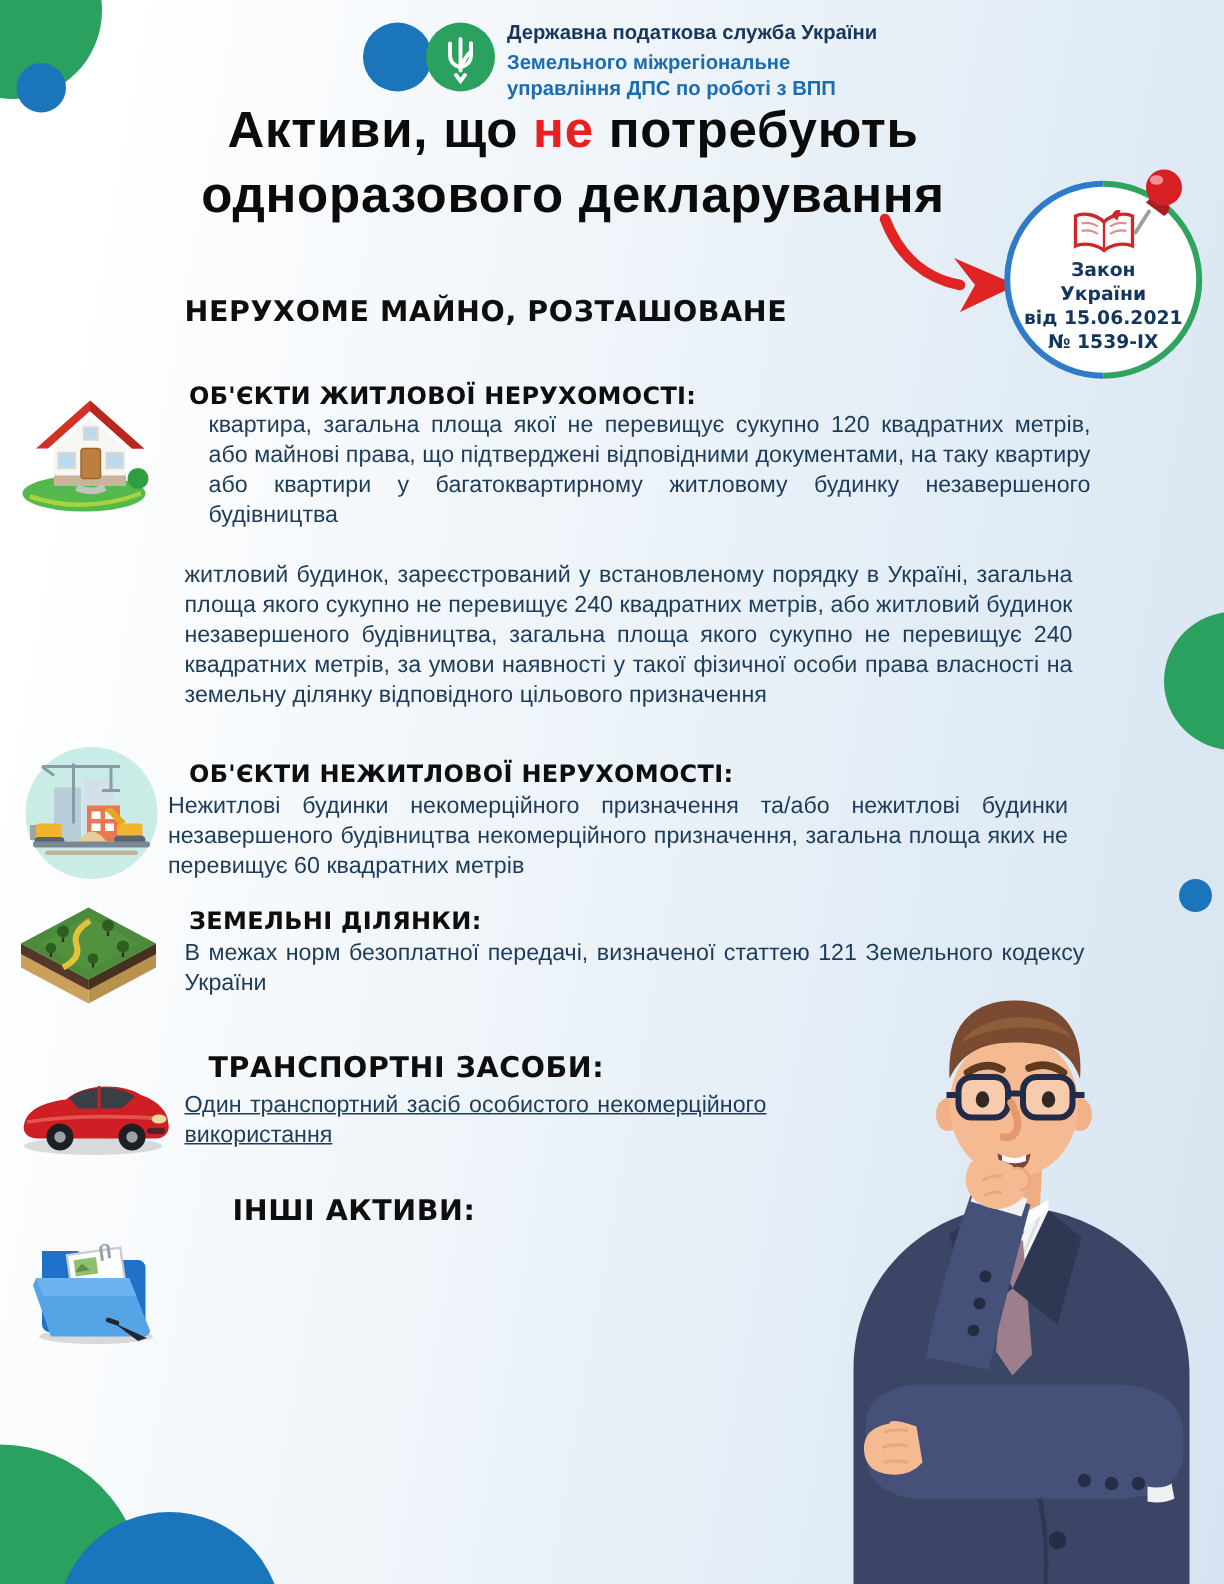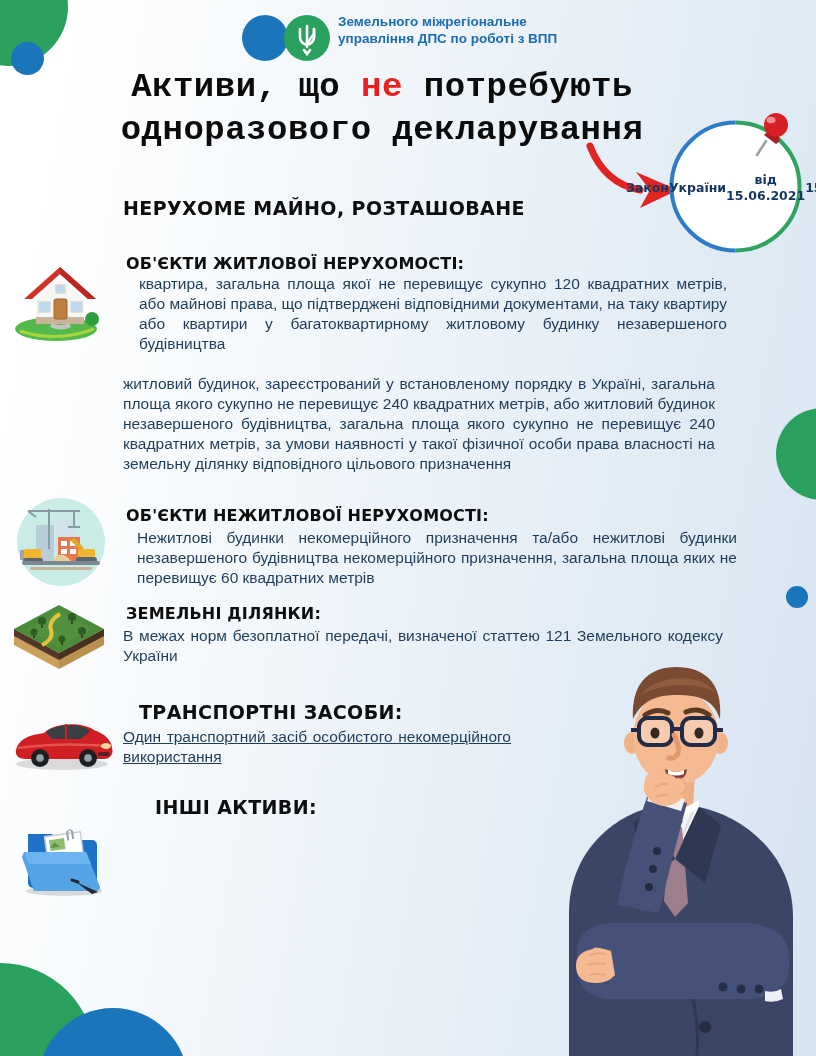--- a/index.html
+++ b/index.html
@@ -8,30 +8,30 @@
     background:linear-gradient(100deg,#ffffff 8%,#eef4f9 45%,#d6e4f1 100%);
     font-family:"Liberation Sans",sans-serif;
   }
   .abs{position:absolute;}
   .circle{border-radius:50%;}
   .green{background:#2aa15f;} .blue{background:#1b75bb;}
   .org-text{left:338px;top:13px;width:330px;}
   .org-line1{font:bold 13.5px/17px "Liberation Sans",sans-serif;color:#16365c;margin-bottom:3px;}
   .org-line2{font:bold 13.5px/17px "Liberation Sans",sans-serif;color:#1b6cb0;}
   .title{left:58px;top:66px;width:648px;text-align:center;
-    font-family:Liberation Mono, monospace;font-weight:800;font-size:34px;line-height:43px;
+    font-family:Liberation Sans, sans-serif;font-weight:800;font-size:34px;line-height:43px;
     color:#0b0b0b;letter-spacing:.5px;}
   .title .neg{color:#e8201f;}
   .sec-heading{font-family:"DejaVu Sans",sans-serif;font-weight:800;font-size:19px;line-height:24px;
     letter-spacing:.4px;color:#0e0e0e;white-space:nowrap;text-align:center;}
   .sub-heading{font-family:"DejaVu Sans",sans-serif;font-weight:800;font-size:16px;line-height:20px;
     letter-spacing:.2px;color:#0e0e0e;white-space:nowrap;}
   .body-text{font-size:15.5px;line-height:20px;color:#1e3c5a;text-align:justify;}
   .badge{left:667px;top:118px;width:137px;height:137px;}
-  .badge-inner{position:absolute;left:0;top:0;width:137px;height:137px;display:flex;flex-direction:row;
+  .badge-inner{position:absolute;left:0;top:0;width:137px;height:137px;display:flex;flex-direction:column;
     align-items:center;justify-content:center;text-align:center;padding-top:2px;box-sizing:border-box;}
   .badge-text{font-family:"DejaVu Sans",sans-serif;font-weight:800;font-size:12.5px;line-height:16px;color:#13365e;}
   .icon-box{display:flex;align-items:center;justify-content:center;}
 </style>
 </head>
 <body>
 
 <div class="page">
 
   <div class="abs circle green" style="left:-50px;top:-52px;width:118px;height:118px;"></div>
@@ -47,20 +47,21 @@
       <g stroke="#ffffff" stroke-width="2.6" fill="none" stroke-linecap="round">
         <path d="M23,11 v21"></path>
         <path d="M16,14 v8 q0,6 7,8"></path>
         <path d="M30,14 v8 q0,-6 -7,8"></path>
         <path d="M30,14 v8 q0,6 -7,8"></path>
         <path d="M20,35 l3,4 l3,-4"></path>
       </g>
     </svg>
   </div>
   <div class="abs org-text">
+    <div class="org-line1">Державна податкова служба України</div>
     <div class="org-line2">Земельного міжрегіональне</div>
     <div class="org-line2">управління ДПС по роботі з ВПП</div>
   </div>
 
   <div class="abs title">
     <span>Активи, що </span><span class="neg">не</span><span> потребують</span><br>
     <span>одноразового декларування</span>
   </div>
 
   <div class="abs" style="left:582px;top:138px;width:104px;height:72px;">
@@ -117,21 +118,21 @@
       <rect x="42" y="42" width="13" height="20" rx="2" fill="#bd7f3f" stroke="#9a6630" stroke-width="1"></rect>
       <rect x="27" y="45" width="11" height="10" fill="#bcd9f2" stroke="#d8d8d4" stroke-width="1.5"></rect>
       <rect x="59" y="45" width="11" height="10" fill="#bcd9f2" stroke="#d8d8d4" stroke-width="1.5"></rect>
       <rect x="44" y="28" width="9" height="8" fill="#bcd9f2" stroke="#d8d8d4" stroke-width="1.5"></rect>
       <path d="M40,66 q8,4 17,0 l2,4 q-10,5 -21,0 Z" fill="#c3c3bf"></path>
       <circle cx="80" cy="62" r="7" fill="#2f9e3f"></circle>
     </svg>
   </div>
 
   <div class="abs sub-heading" style="left:126px;top:506px;">ОБ'ЄКТИ НЕЖИТЛОВОЇ НЕРУХОМОСТІ:</div>
-  <div class="abs body-text" style="left:137px;top:528px;width:600px;">Нежитлові будинки некомерційного призначення та/або нежитлові будинки незавершеного будівництва некомерційного призначення, загальна площа яких не перевищує 60 квадратних метрів</div>
+  <div class="abs body-text" style="left:112px;top:528px;width:600px;">Нежитлові будинки некомерційного призначення та/або нежитлові будинки незавершеного будівництва некомерційного призначення, загальна площа яких не перевищує 60 квадратних метрів</div>
 
   <div class="abs icon-box" style="left:16px;top:497px;width:90px;height:90px;">
     <svg width="90" height="90" viewBox="0 0 90 90">
       <circle cx="45" cy="45" r="44" fill="#c9ece7"></circle>
       <rect x="20" y="28" width="18" height="36" fill="#b9cdd8"></rect>
       <rect x="40" y="22" width="20" height="42" fill="#d2e1e9"></rect>
       <path d="M33,12 V52 M12,14 H64 M58,14 V30 M12,14 L20,20 M64,30 h-12 " stroke="#8a9aa6" stroke-width="2" fill="none"></path>
       <rect x="42" y="40" width="22" height="24" fill="#e8794e"></rect>
       <rect x="45" y="44" width="6" height="5" fill="#ffffff"></rect>
         <rect x="54" y="44" width="6" height="5" fill="#ffffff"></rect>

